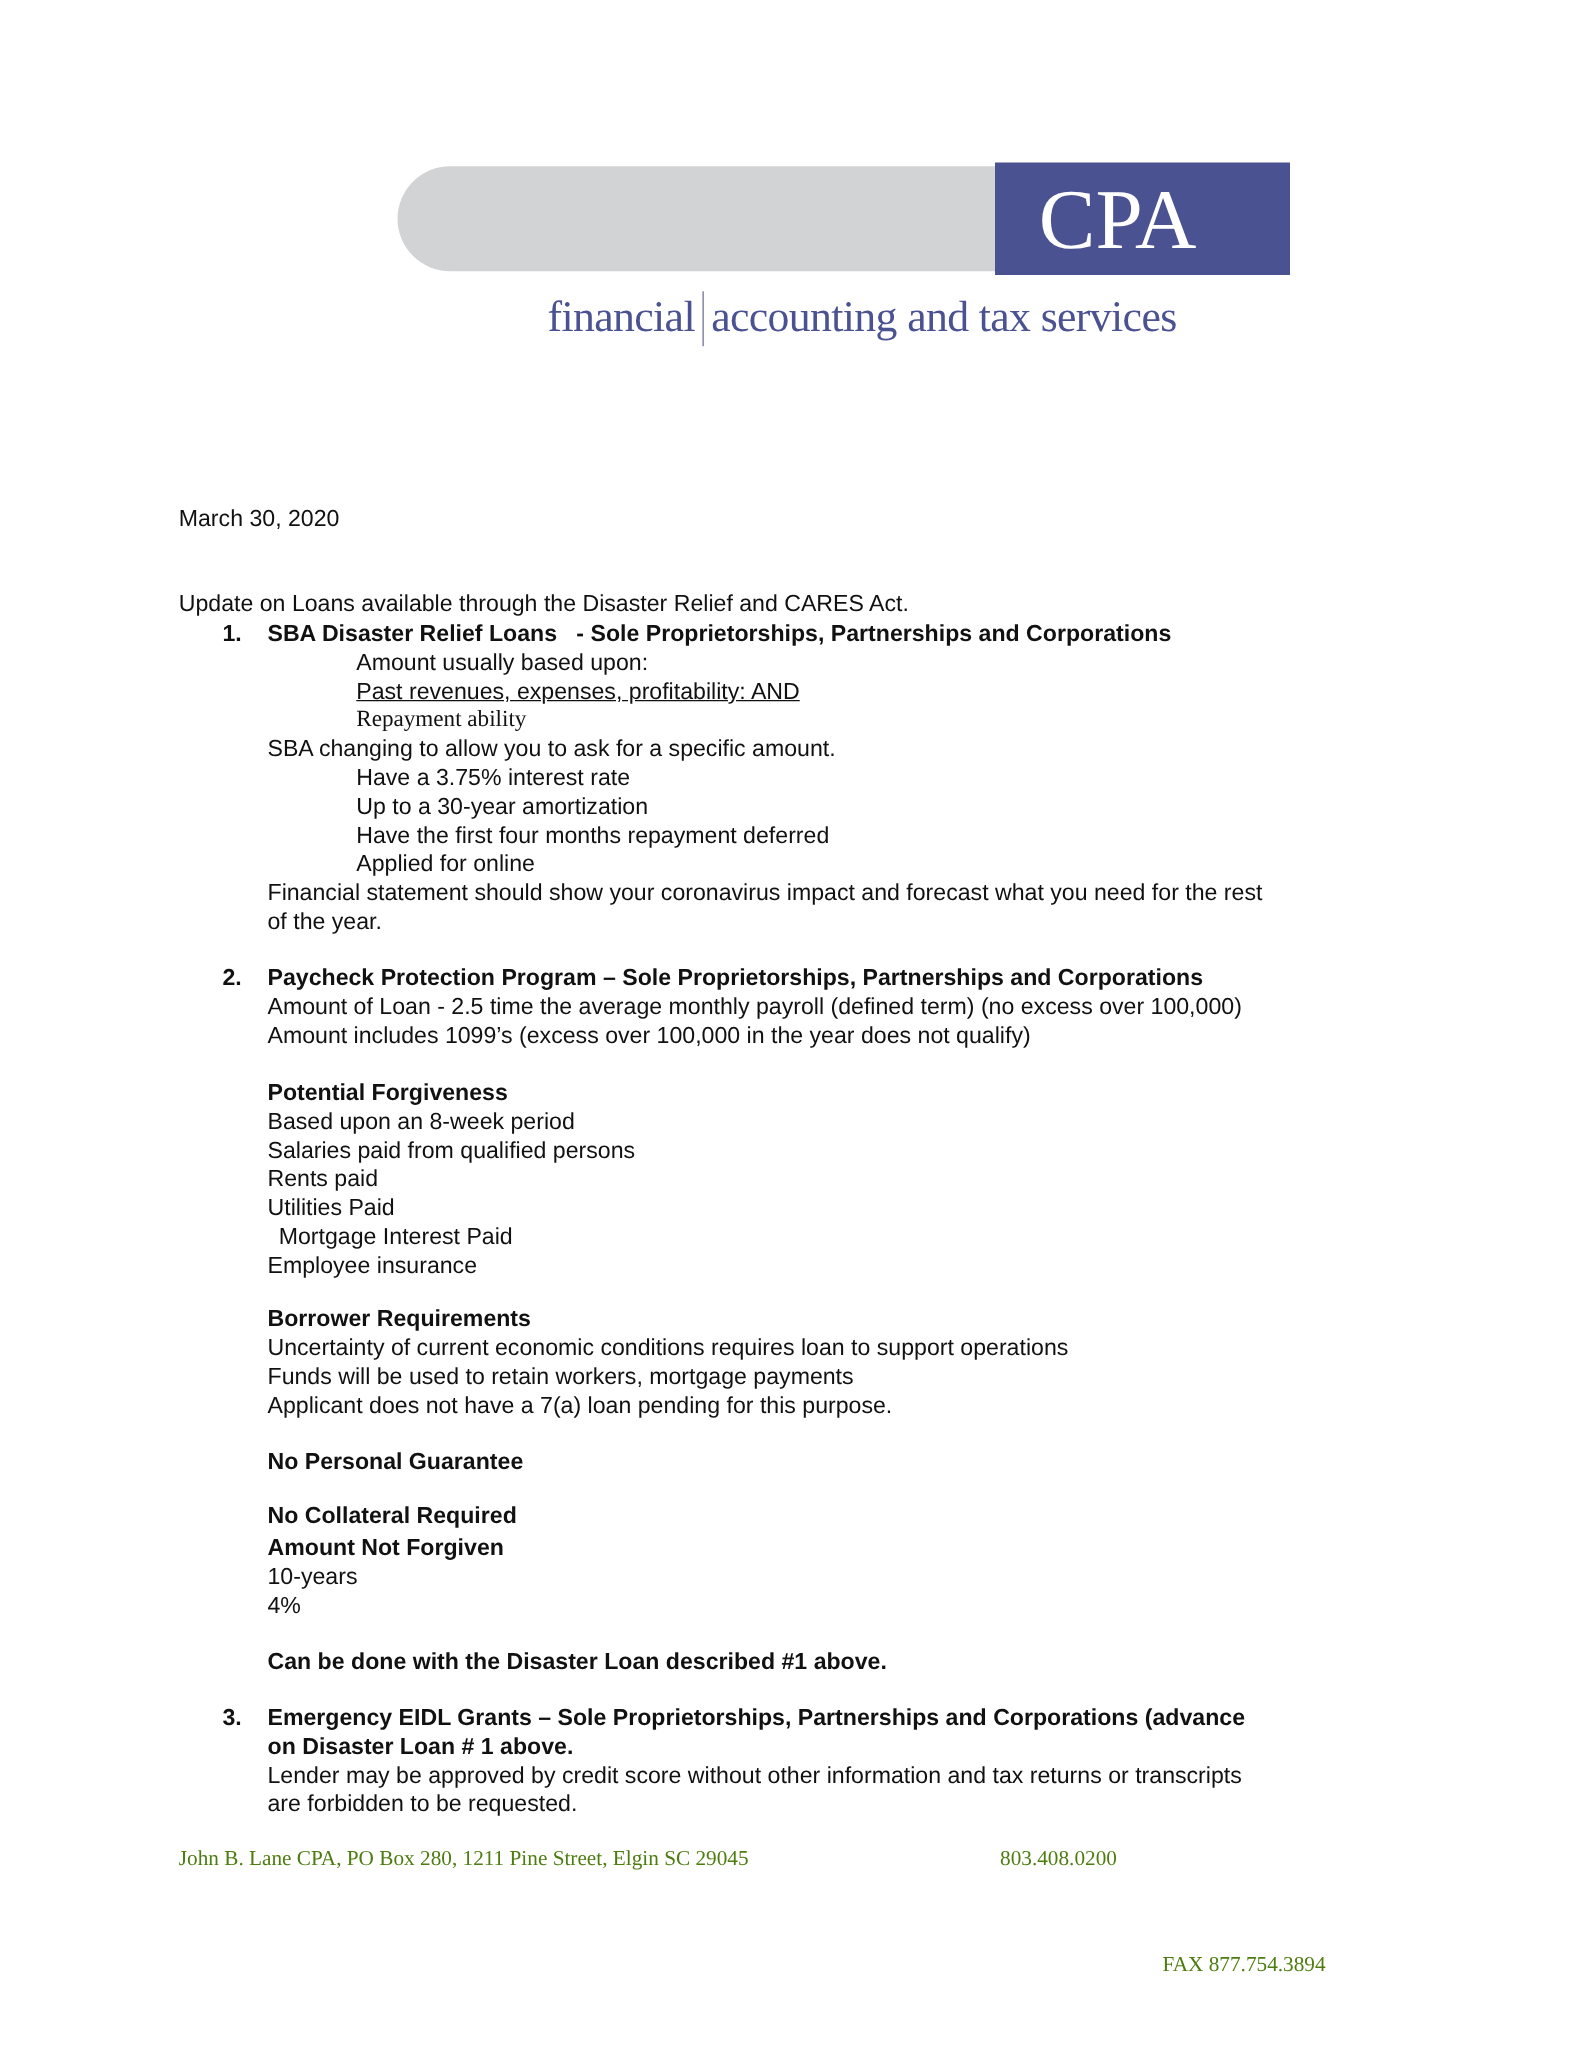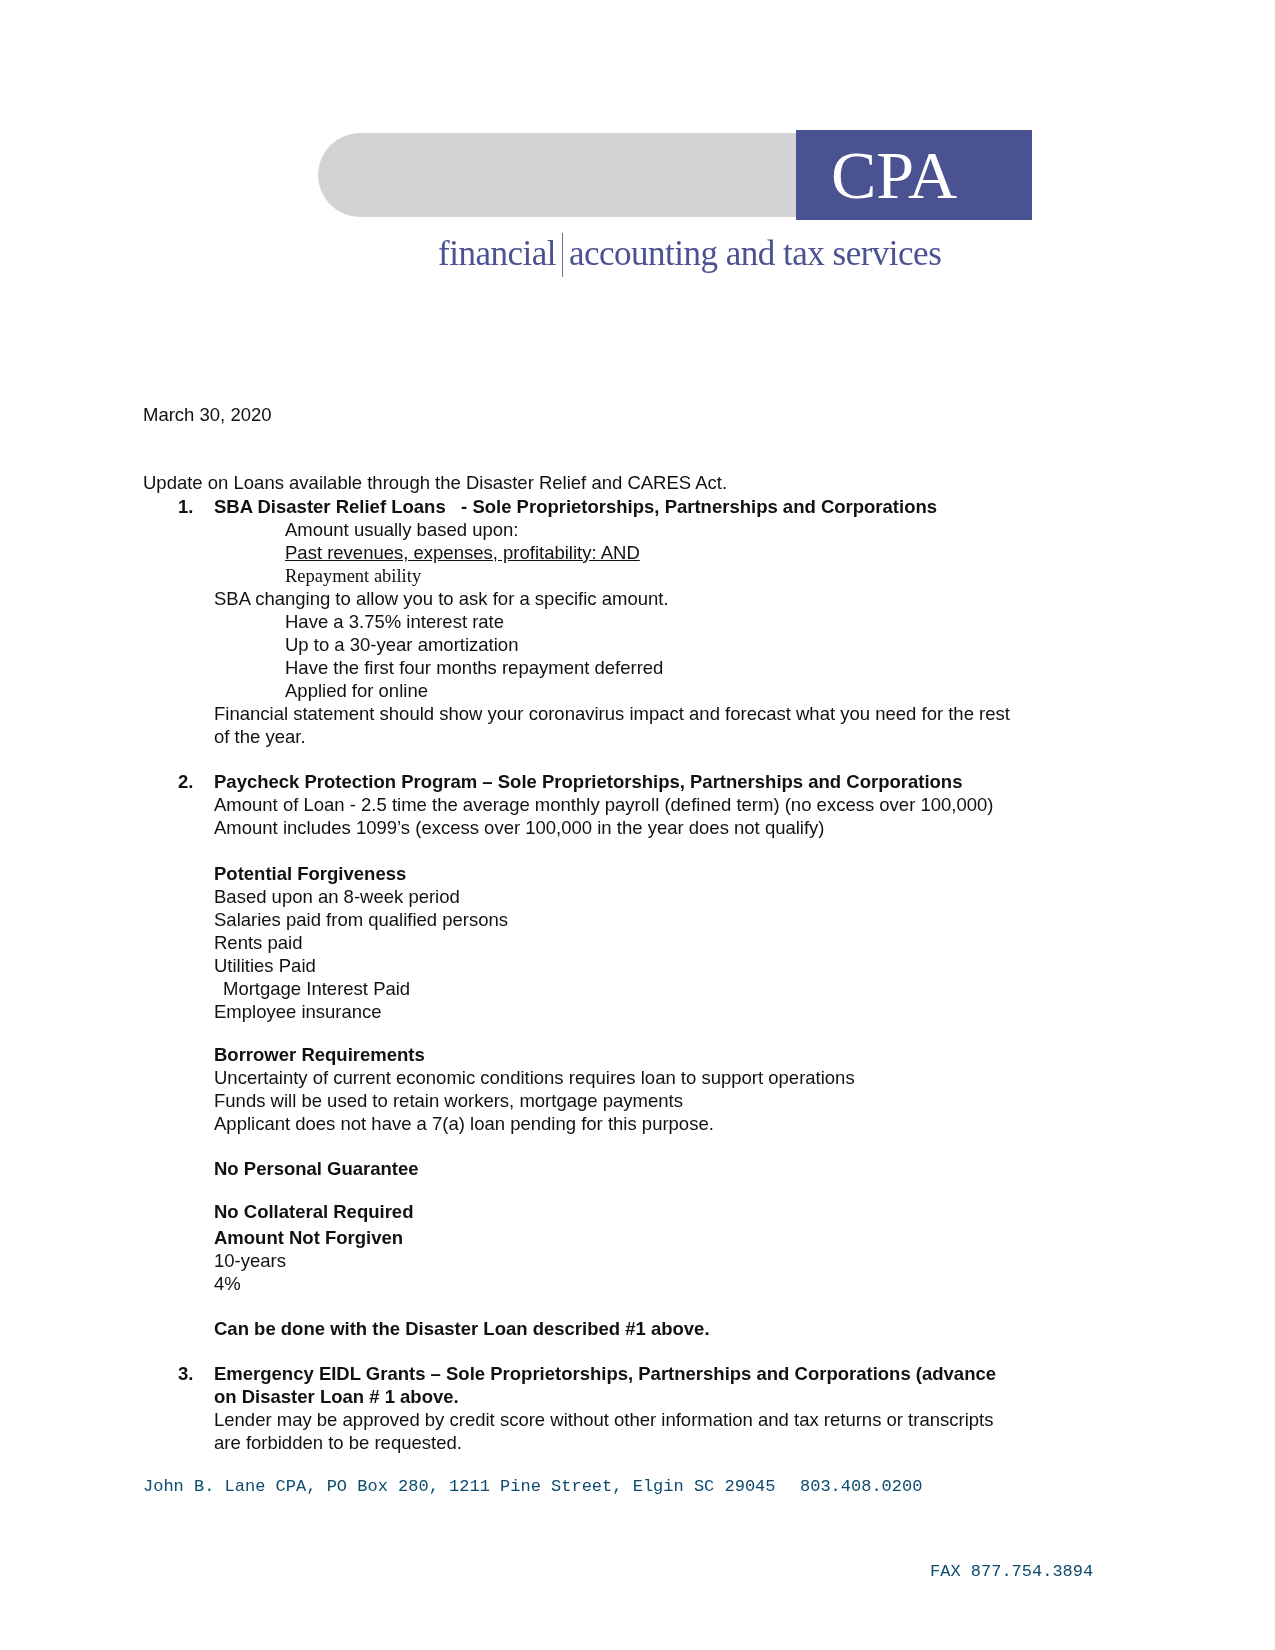--- a/index.html
+++ b/index.html
@@ -12,21 +12,21 @@
     .logo-cpa-box { position: absolute; left: 478px; top: 0; width: 196px; height: 90px; background: #4b5291; padding-left: 40px; }
     .logo-cpa { position: absolute; left: 0; width: 196px; top: 2px; text-align: center; font-family: "Liberation Serif", serif; font-size: 68px; color: #ffffff; line-height: 86px; }
     .tagline { position: absolute; left: 420px; top: 233px; font-family: "Liberation Serif", serif; font-size: 35px; color: #4b5291; white-space: nowrap; letter-spacing: -0.5px; margin-left: 18px; }
     .tagline .sep { display: inline-block; width: 1px; height: 44px; background: #6b6f8f; vertical-align: -12px; margin: 0 6px; }
 
     
     .text { position: absolute; font-size: 18.5px; line-height: 24px; white-space: nowrap; }
     .b { font-weight: bold; }
     .num { position: absolute; font-size: 18.5px; line-height: 24px; font-weight: bold; }
 
-    .footer { position: absolute; top: 1540px; font-family: Liberation Mono, monospace; font-size: 17px; color: #0c4a6e; white-space: nowrap; }
+    .footer { position: absolute; top: 1540px; font-family: Liberation Serif, serif; font-size: 17px; color: #4d7c0f; white-space: nowrap; }
   </style>
 </head>
 <body>
 
 <div class="logo">
   <div class="logo-pill"></div>
   <div class="logo-cpa-box">
     <div class="logo-cpa">CPA</div>
   </div>
 </div>

